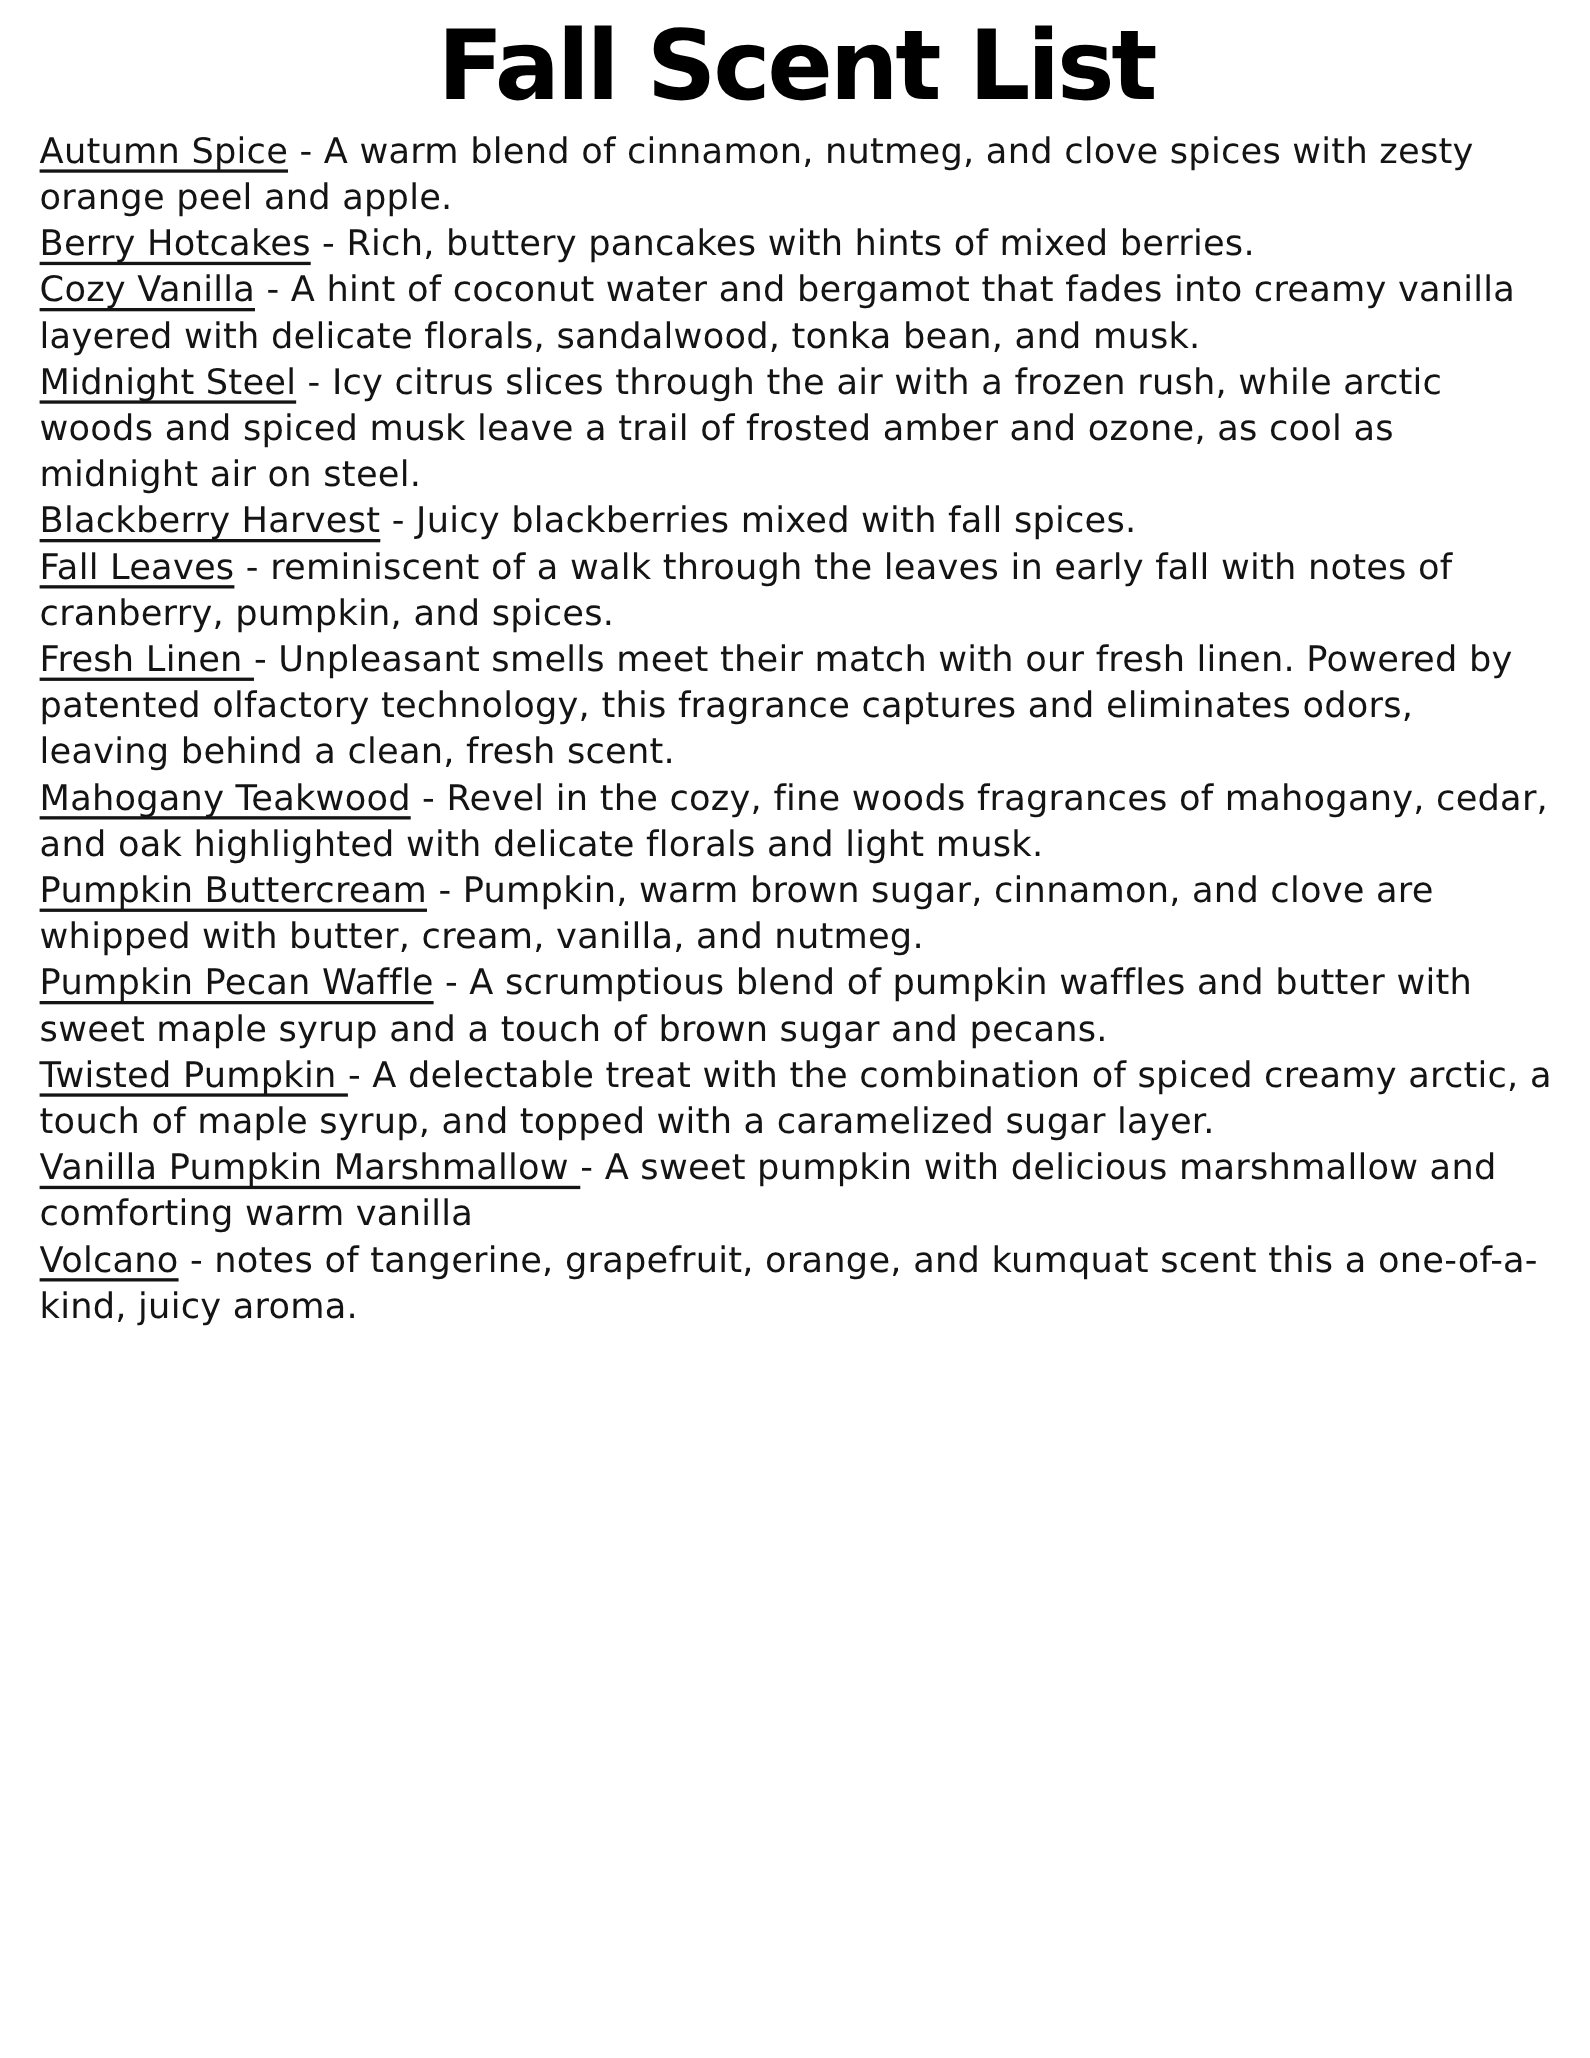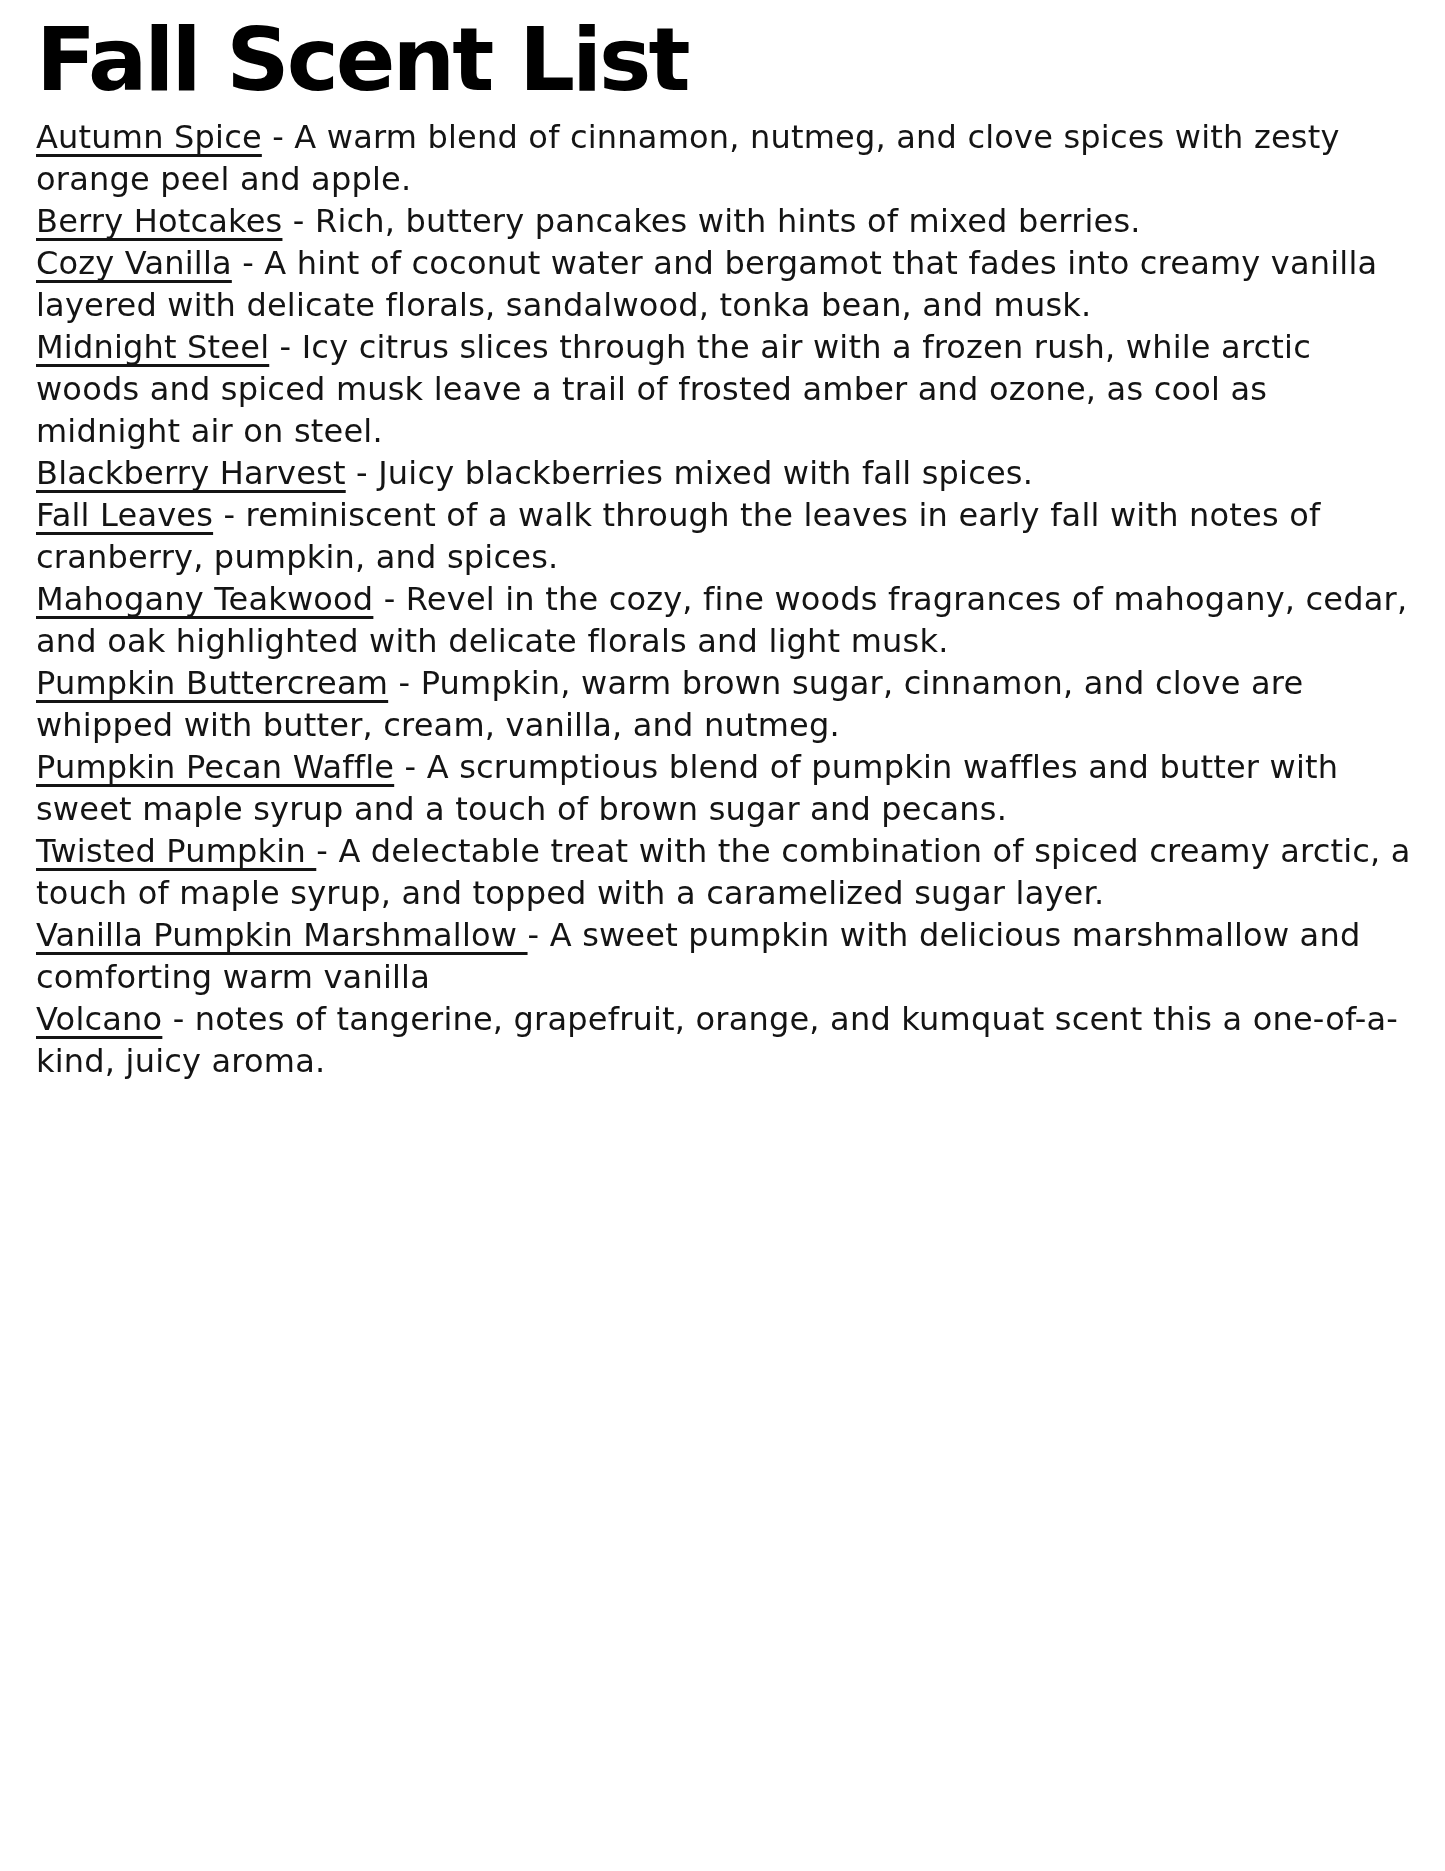--- a/index.html
+++ b/index.html
@@ -15,21 +15,21 @@
     overflow: hidden;
   }
   .page {
     box-sizing: border-box;
     width: 1445px;
     height: 1871px;
     padding: 14px 34px 0 36px;
   }
   .page-title {
     margin: 0 0 10px 0;
-    text-align: left;
+    text-align: center;
     font-size: 88px;
     line-height: 1.05;
     font-weight: 800;
     letter-spacing: -3px;
     color: #000000;
   }
   .scent-list {
     width: 1376px;
   }
   .scent-entry {
@@ -60,20 +60,21 @@
 
   <p class="scent-entry"><span class="scent-name">Cozy Vanilla</span><span> - A hint of coconut water and bergamot that fades into creamy vanilla layered with delicate florals, sandalwood, tonka bean, and musk.</span></p>
 
   <p class="scent-entry"><span class="scent-name">Midnight Steel</span><span> - Icy citrus slices through the air with a frozen rush, while arctic woods and spiced musk leave a trail of frosted amber and ozone, as cool as midnight air on steel.</span></p>
 
   <p class="scent-entry"><span class="scent-name">Blackberry Harvest</span><span> - Juicy blackberries mixed with fall spices.</span></p>
 
 
   <p class="scent-entry"><span class="scent-name">Fall Leaves</span><span> - reminiscent of a walk through the leaves in early fall with notes of cranberry, pumpkin, and spices.</span></p>
 
+  <p class="scent-entry"><span class="scent-name">Fresh Linen </span><span>- Unpleasant smells meet their match with our fresh linen. Powered by patented olfactory technology, this fragrance captures and eliminates odors, leaving behind a clean, fresh scent.</span></p>
 
   <p class="scent-entry"><span class="scent-name">Mahogany Teakwood</span><span> - Revel in the cozy, fine woods fragrances of mahogany, cedar, and oak highlighted with delicate florals and light musk.</span></p>
 
   <p class="scent-entry"><span class="scent-name">Pumpkin Buttercream</span><span> - Pumpkin, warm brown sugar, cinnamon, and clove are whipped with butter, cream, vanilla, and nutmeg.</span></p>
 
   <p class="scent-entry"><span class="scent-name">Pumpkin Pecan Waffle</span><span> - A scrumptious blend of pumpkin waffles and butter with sweet maple syrup and a touch of brown sugar and pecans.</span></p>
 
 
   <p class="scent-entry"><span class="scent-name">Twisted Pumpkin </span><span>- A delectable treat with the combination of spiced creamy arctic, a touch of maple syrup, and topped with a caramelized sugar layer.</span></p>
 

